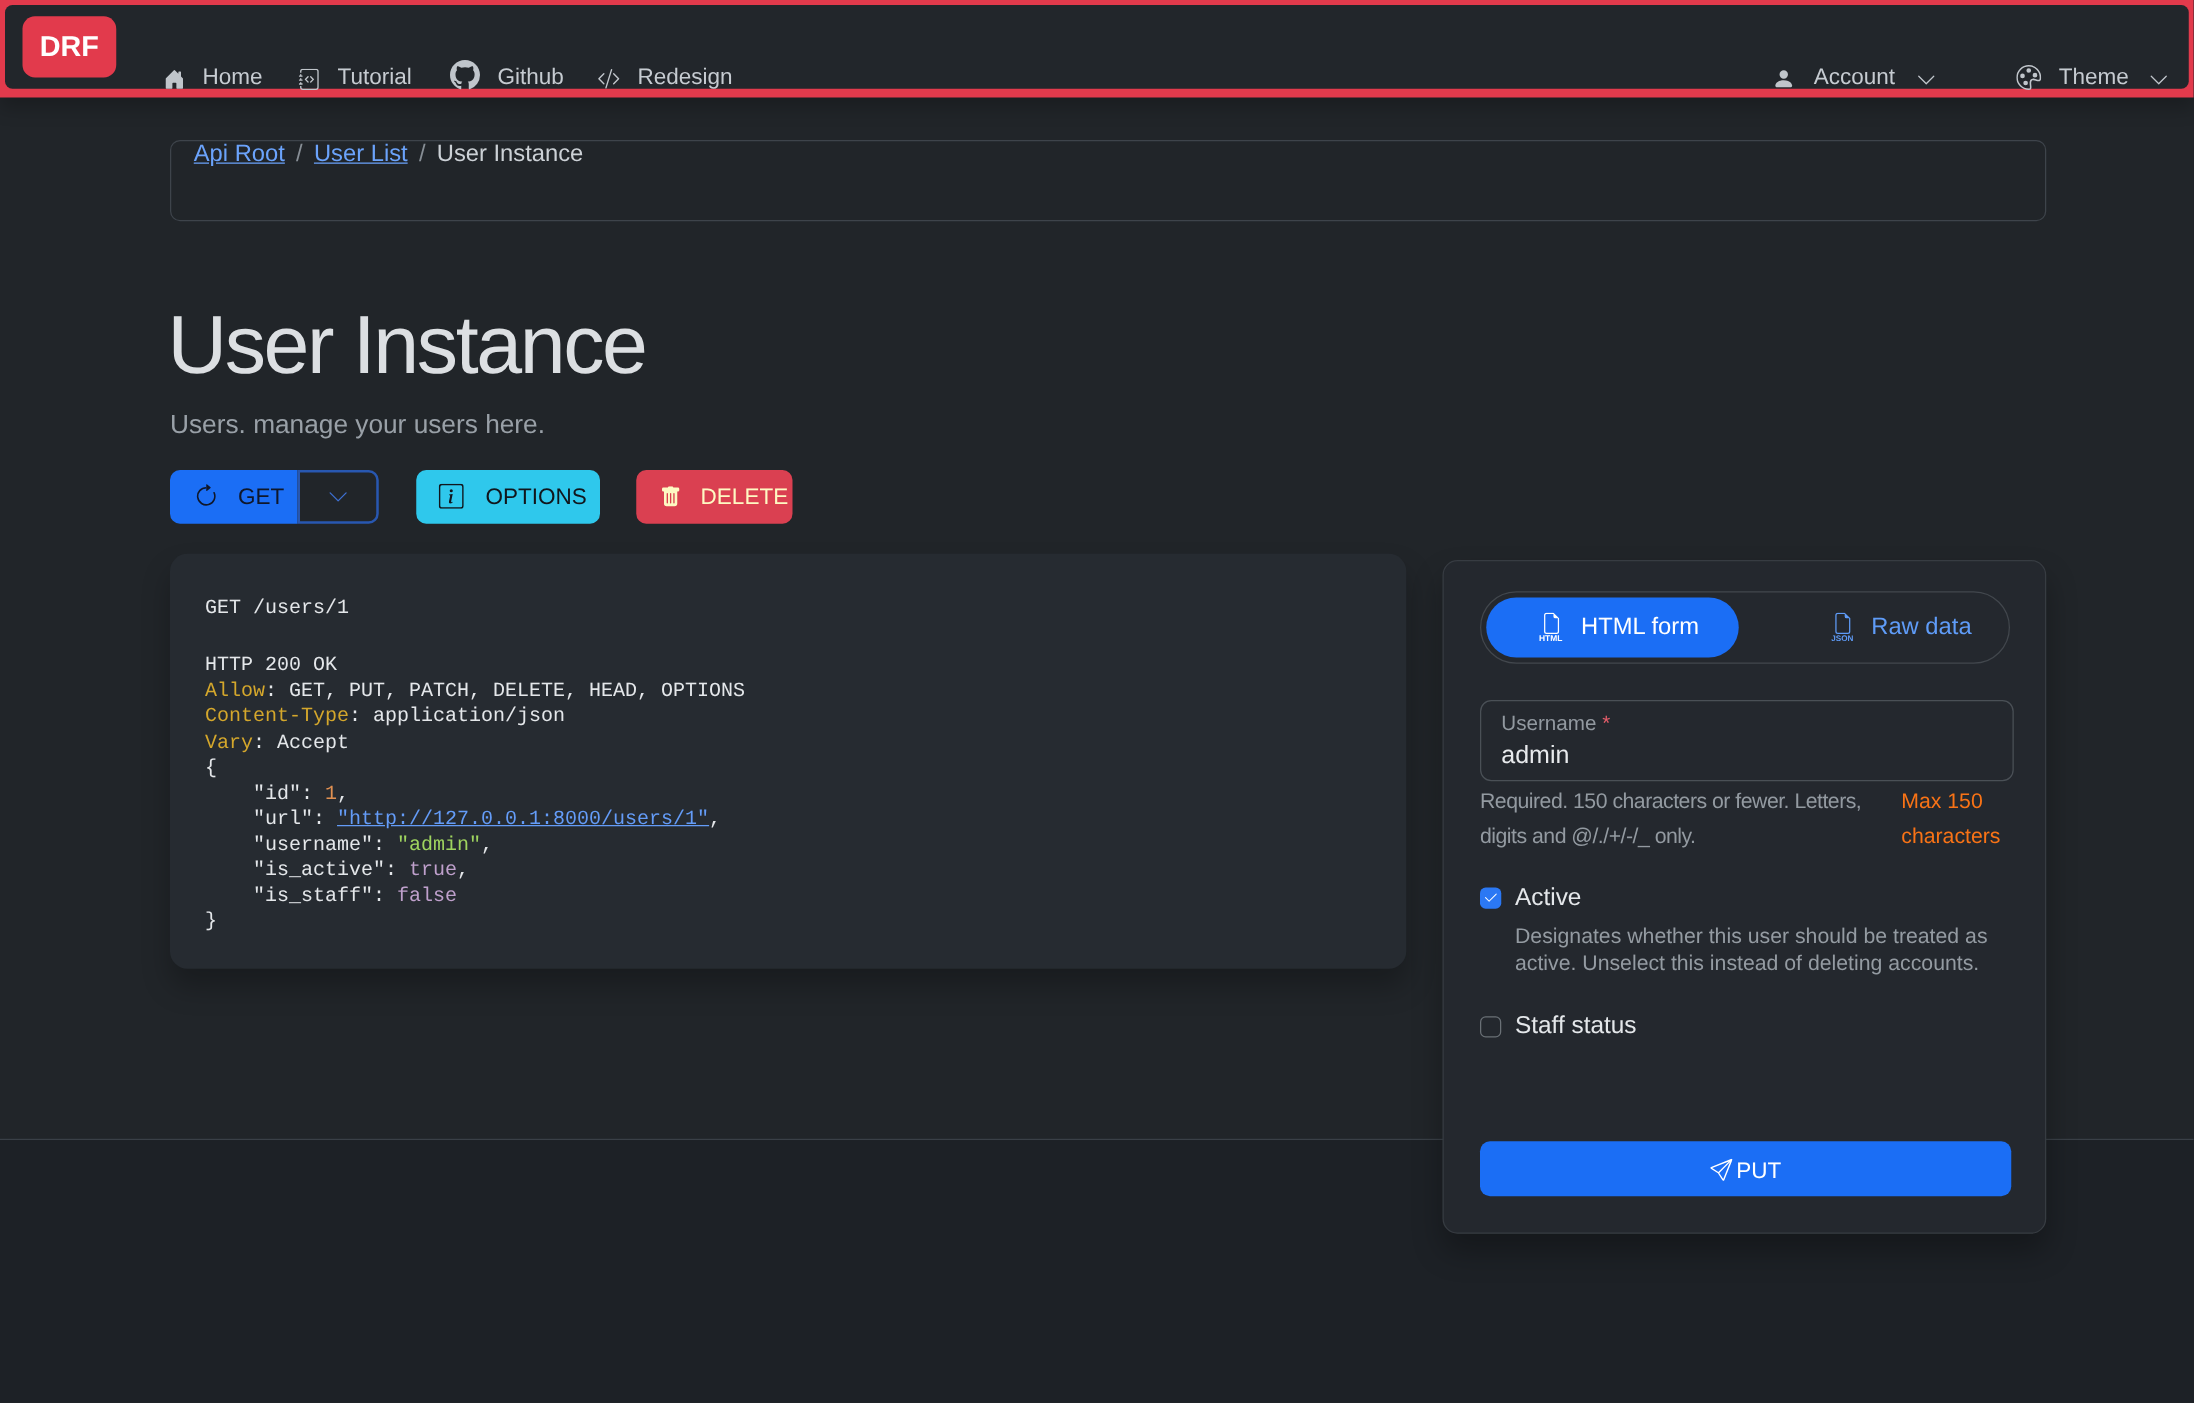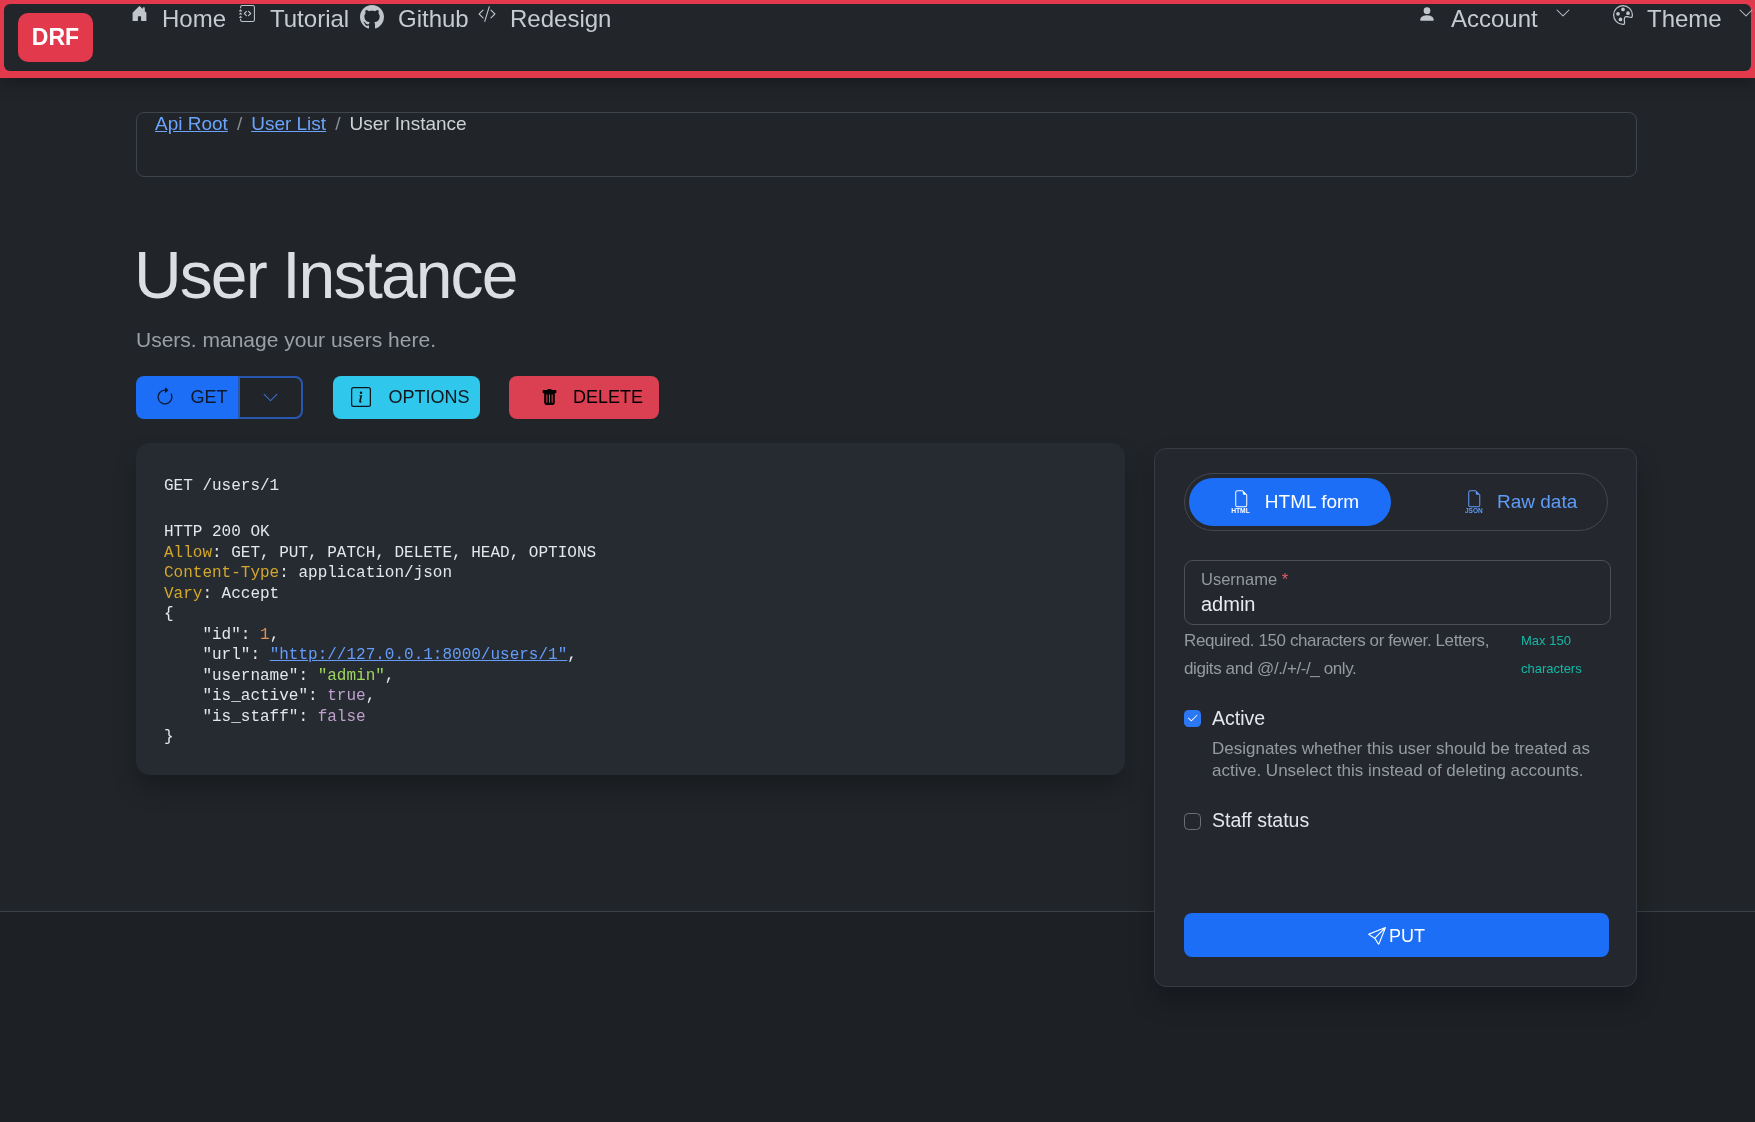--- a/index.html
+++ b/index.html
@@ -7,44 +7,44 @@
 body { font-family:"Liberation Sans", sans-serif; }
 #page { position:relative; width:1755px; height:1122px; background:#212529; }
 .abs { position:absolute; }
 svg { display:block; }
 
 
 #navbar { left:0; top:0; width:1755px; height:78px; background:#e23a4c; box-shadow:0 8px 14px rgba(0,0,0,.22); }
 #navinner { left:4px; top:4px; width:1747px; height:67px; background:#22262b; border-radius:6px; }
 #logo { left:18px; top:13px; width:75px; height:49px; background:#e23a4c; border-radius:10px;
   color:#fff; font-weight:bold; font-size:23px; display:flex; align-items:center; justify-content:center; }
-.navitem { position:absolute; top:5px; height:67px; display:flex; align-items:flex-start; gap:14px;
-  color:#c6cbd1; font-size:24px; }
+.navitem { position:absolute; top:5px; height:67px; display:flex; align-items:flex-end; gap:14px;
+  color:#c6cbd1; font-size:18px; }
 .navitem svg { color:#c0c5cb; }
 
 
 #crumb { left:136px; top:112px; width:1501px; height:65px; border:1px solid #3e444b; border-radius:8px;
   display:flex; align-items:flex-start; padding-left:18px; font-size:19px; color:#878e95; gap:9px; }
 #crumb a { color:#6ba3fb; text-decoration:underline; }
 #crumb .cur { color:#ccd1d6; }
 
 
 #h1 { left:134px; top:242px; font-size:66px; letter-spacing:-1.9px; color:#dcdfe2; line-height:1; }
 #sub { left:136px; top:329px; font-size:21px; color:#99a0a7; line-height:1; }
 
 
 .btnrow { top:375.5px; height:43.5px; }
 #btnget { left:136px; width:102px; background:#1b6ef5; border-radius:8px 0 0 8px;
   display:flex; align-items:center; justify-content:center; gap:15px; color:#0f172a; font-size:18px; padding-left:9px; }
 #btngetdd { left:238px; width:65px; border:2px solid #2857b0; border-radius:0 8px 8px 0;
   display:flex; align-items:center; justify-content:center; color:#3d6fd0; }
 #btnopt { left:333px; width:147px; background:#2fc8ec; border-radius:8px;
   display:flex; align-items:center; justify-content:center; gap:17px; color:#11161c; font-size:18px; padding-left:8px; }
-#btndel { left:509px; width:150px; background:#da4051; border-radius:8px;
-  display:flex; align-items:center; justify-content:center; gap:15px; color:#000000; font-size:18px; padding-left:16px; }
+#btndel { left:509px; width:125px; background:#da4051; border-radius:8px;
+  display:flex; align-items:center; justify-content:center; gap:15px; color:#fef9c3; font-size:18px; padding-left:16px; }
 
 
 #code { left:136px; top:443px; width:989px; height:332px; background:#262b31; border-radius:14px;
   box-shadow:0 14px 22px rgba(0,0,0,.25); padding:33px 28px; font-family:"Liberation Mono", monospace;
   font-size:16px; color:#e4e7ea; }
 #code pre { font-family:inherit; }
 #req { line-height:20px; }
 #resp { margin-top:26px; line-height:20.5px; }
 .y { color:#d4a72c; }
 .num { color:#e09052; }
@@ -64,21 +64,21 @@
 #tabraw { left:1464px; top:478px; width:160px; height:48px; display:flex; align-items:center; gap:13px;
   color:#5f9cf8; font-size:19px; }
 
 #ufield { left:1184px; top:560px; width:427px; height:65px; border:1px solid #4a5056; border-radius:9px;
   padding:9px 0 0 16px; }
 #ulabel { font-size:16.5px; color:#9299a0; }
 #ulabel .star { color:#e35d6a; }
 #uval { font-size:20px; color:#e8eaed; margin-top:4px; }
 
 #help1 { left:1184px; top:627px; white-space:nowrap; font-size:17px; letter-spacing:-0.4px; line-height:27.5px; color:#939aa1; }
-#help2 { left:1521px; top:627px; width:110px; font-size:13px; line-height:27.5px; color:#14b8a6; }
+#help2 { left:1521px; top:627px; width:110px; font-size:17px; line-height:27.5px; color:#f97316; }
 
 .cb { position:absolute; width:17px; height:17px; border-radius:4.5px; }
 #cb1 { left:1184px; top:710px; background:#2b78f4; display:flex; align-items:center; justify-content:center; }
 #cb2 { left:1184px; top:813px; border:1.5px solid #6a7076; background:transparent; }
 .cblabel { position:absolute; left:1212px; font-size:19.5px; color:#e4e7ea; line-height:1; }
 .cbdesc { position:absolute; left:1212px; font-size:17px; line-height:22.4px; color:#949ba2; white-space:nowrap; }
 #lab1 { top:709px; }
 #desc1 { top:738px; }
 #lab2 { top:811px; }
 #desc2 { top:840px; }

